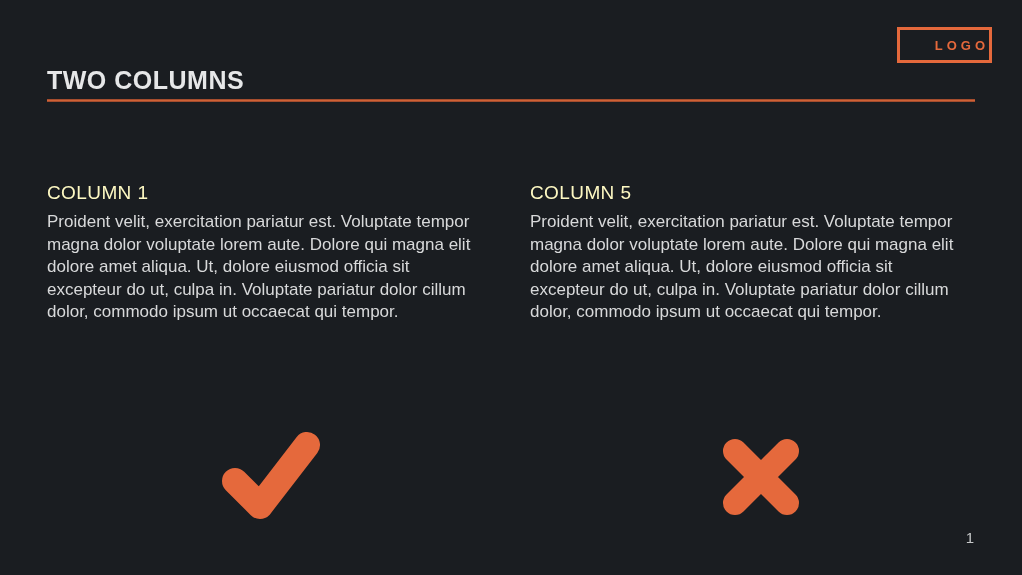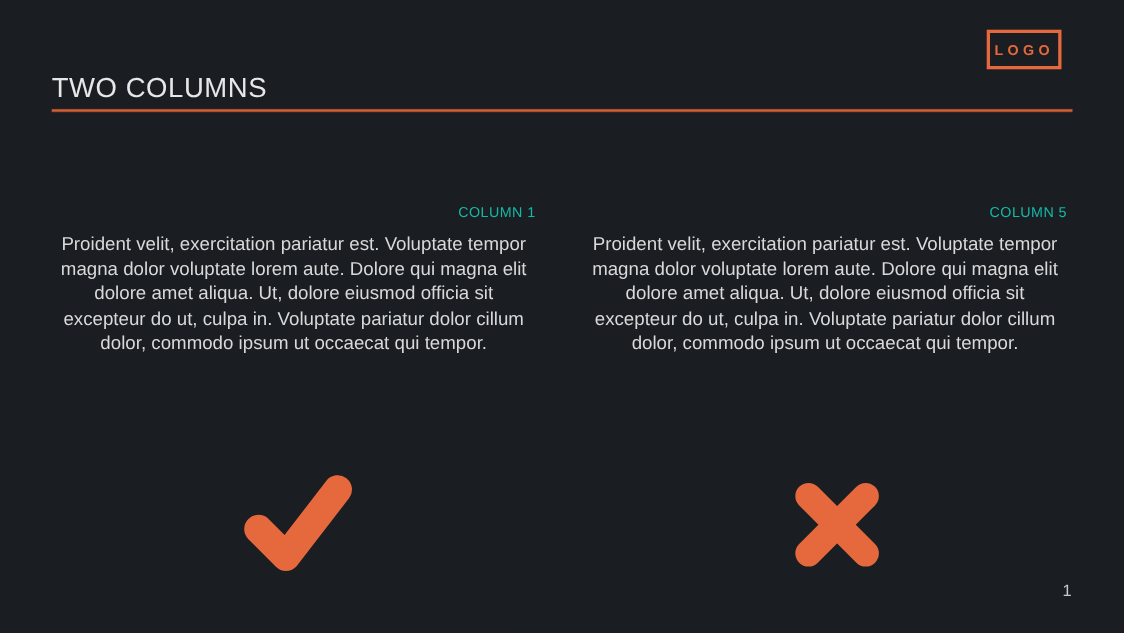--- a/index.html
+++ b/index.html
@@ -4,51 +4,50 @@
 <style>
   html, body { margin: 0; padding: 0; }
   body {
     width: 1022px; height: 575px;
     background: #1a1d21;
     position: relative; overflow: hidden;
     font-family: "Liberation Sans", sans-serif;
   }
   .logo-box {
     position: absolute; left: 897px; top: 27px;
-    width: 68px; height: 36px;
+    width: 95px; height: 36px;
     border: 3px solid #e5693c; box-sizing: border-box;
-    display: flex; align-items: center; justify-content: flex-start;
+    display: flex; align-items: center; justify-content: flex-end;
   }
   .logo-text {
     color: #e5693c; font-size: 13px; font-weight: 700;
     letter-spacing: 4px; padding-left: 4px; line-height: 1;
   }
   .slide-title {
     position: absolute; left: 47px; top: 66px;
-    font-size: 25px; font-weight: 400; letter-spacing: 0.5px;
+    font-size: 25px; font-weight: 700; letter-spacing: 0.5px;
     color: #e6e7e8;
   }
   .divider {
     position: absolute; left: 47px; top: 99px;
     width: 928px; height: 3px;
     background: linear-gradient(180deg, #8f432a, #cf6136, #8f432a);
   }
   .columns {
     position: absolute; left: 47px; top: 180px;
     width: 928px; display: flex; gap: 43px;
   }
   .col { width: 440px; }
   .col-heading {
-    font-size: 13px; line-height: 26px; letter-spacing: 0.4px;
-    color: #14b8a6; font-weight: 400; text-align: right;
+    font-size: 19px; line-height: 26px; letter-spacing: 0.4px;
+    color: #fef9c3; font-weight: 400;
   }
   .col-body {
     margin-top: 5px; font-size: 17px; line-height: 22.5px;
     color: #d8d9da;
-    text-align: center;
   }
   .icon { position: absolute; }
   .check-icon-pos { left: 219px; top: 431px; }
   .cross-icon-pos { left: 719px; top: 434px; }
   .page-number {
     position: absolute; left: 958px; top: 529px; width: 24px;
     text-align: center; font-size: 15px; color: #c7c9ca;
   }
 </style>
 </head>

